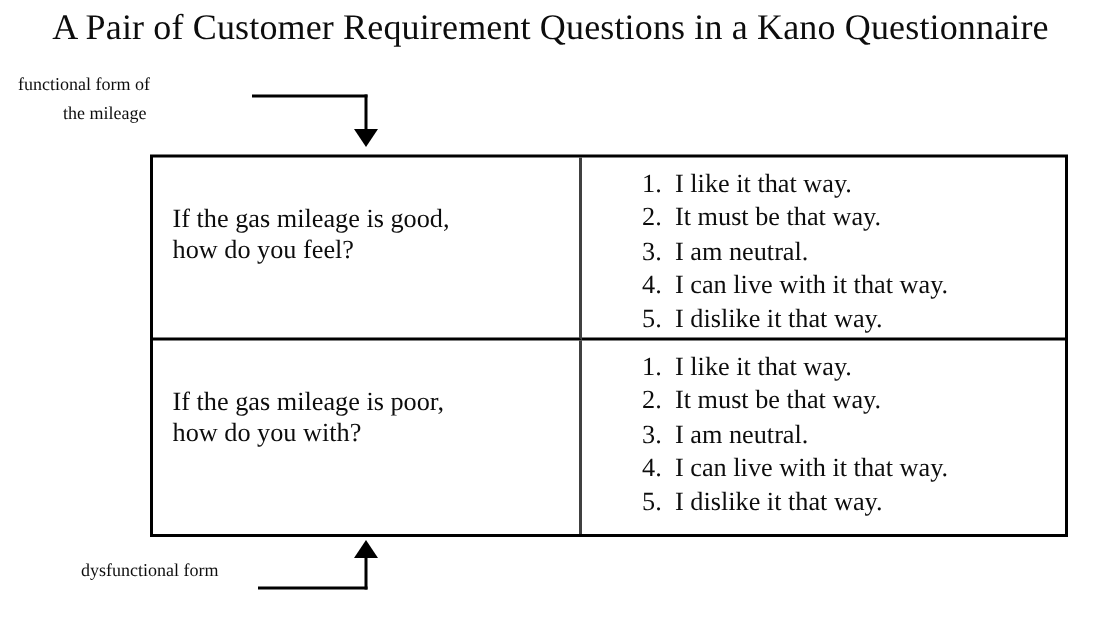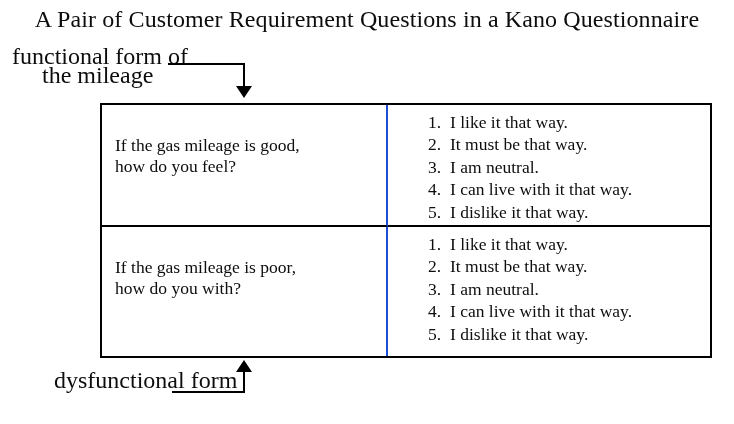--- a/index.html
+++ b/index.html
@@ -20,21 +20,21 @@
     position: absolute;
     top: 6px;
     left: 0;
     width: 100%;
     text-align: center;
     font-size: 24px;
     letter-spacing: 0.1px;
   }
   .label {
     position: absolute;
-    font-size: 24px;
+    font-size: 12px;
     line-height: 18.5px;
     white-space: nowrap;
   }
   .label-functional { left: 12px; top: 47px; }
   .label-dysfunctional { left: 8px; top: 371px; margin-left: 46px; }
   .label-functional .line2 { padding-left: 30px; }
   .label-dysfunctional .line2 { padding-left: 34px; }
 
   .connector {
     position: absolute;
@@ -71,21 +71,21 @@
     border: 2px solid #000000;
     display: grid;
     grid-template-columns: 286px 1fr;
     grid-template-rows: 122px 1fr;
   }
   .cell {
     box-sizing: border-box;
   }
   .row1 { border-bottom: 2px solid #000000; }
   .q-cell {
-    border-right: 2px solid #1d4ed8;
+    border-right: 2px solid #404040;
     padding: 8px 24px 0 13px;
     font-size: 17.5px;
     line-height: 21.5px;
     white-space: pre-line;
   }
   .opt-cell {
     padding: 6px 2px 0 40px;
     font-size: 17.5px;
   }
   .opt {

